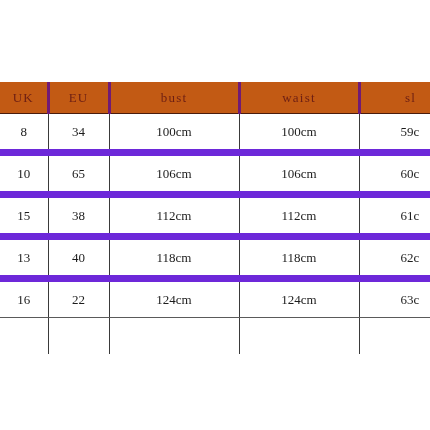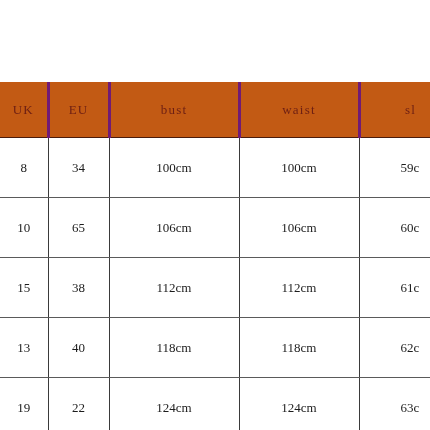--- a/index.html
+++ b/index.html
@@ -38,21 +38,21 @@
   }
 
   table.size-chart col.c-uk    { width: 48px;  }
   table.size-chart col.c-eu    { width: 61px;  }
   table.size-chart col.c-bust  { width: 130px; }
   table.size-chart col.c-waist { width: 120px; }
   table.size-chart col.c-extra { width: 102px; }
 
   table.size-chart th,
   table.size-chart td {
-    padding: 12px;
+    padding: 0;
     margin: 0;
     text-align: center;
     vertical-align: middle;
     border-left: 1px solid #3a3a3a;
     border-right: 1px solid #3a3a3a;
   }
 
   
   thead tr.header-row th {
     background: #c25a14;
@@ -66,21 +66,21 @@
     border-bottom: 1px solid #4a1c0c;
   }
   thead tr.header-row th:first-child { border-left: none; }
 
   
   tbody tr.data-row td {
     height: 35px;
     font-size: 13px;
     color: #1c1c1c;
     background: #ffffff;
-    border-top: 1px solid #6d28d9;
+    border-top: 7px solid #6d28d9;
     border-bottom: 1px solid #5a5a5a;
   }
   tbody tr.data-row td:first-child { border-left: none; }
 
   tbody tr.data-row:first-child td { border-top: none; }
 
   
   tbody tr.empty-row td {
     height: 36px;
     background: #ffffff;
@@ -190,21 +190,21 @@
             </td>
           <td>
               <span class="cell-text">118cm</span>
             </td>
           <td>
               <span class="cell-text">62c</span>
             </td>
         </tr>
         <tr class="data-row">
           <td>
-              <span class="cell-text">19</span>
+              <span class="cell-text">16</span>
             </td>
           <td>
               <span class="cell-text">22</span>
             </td>
           <td>
               <span class="cell-text">124cm</span>
             </td>
           <td>
               <span class="cell-text">124cm</span>
             </td>

